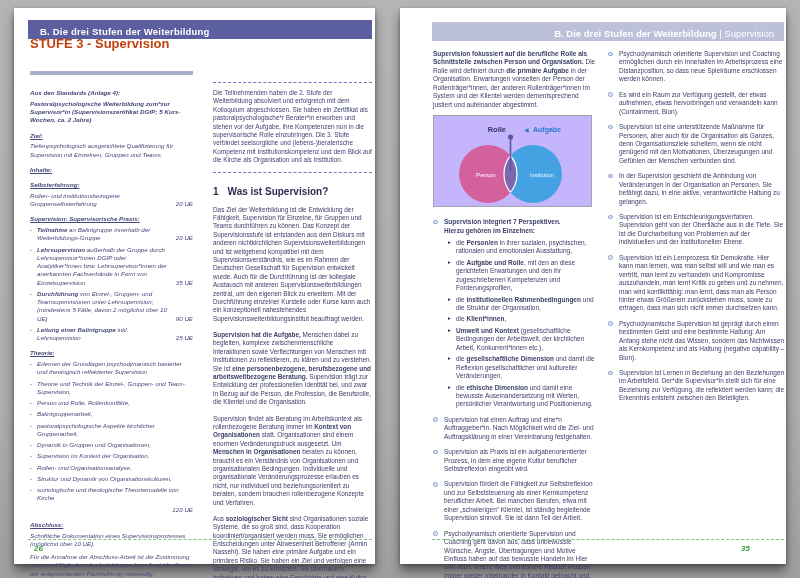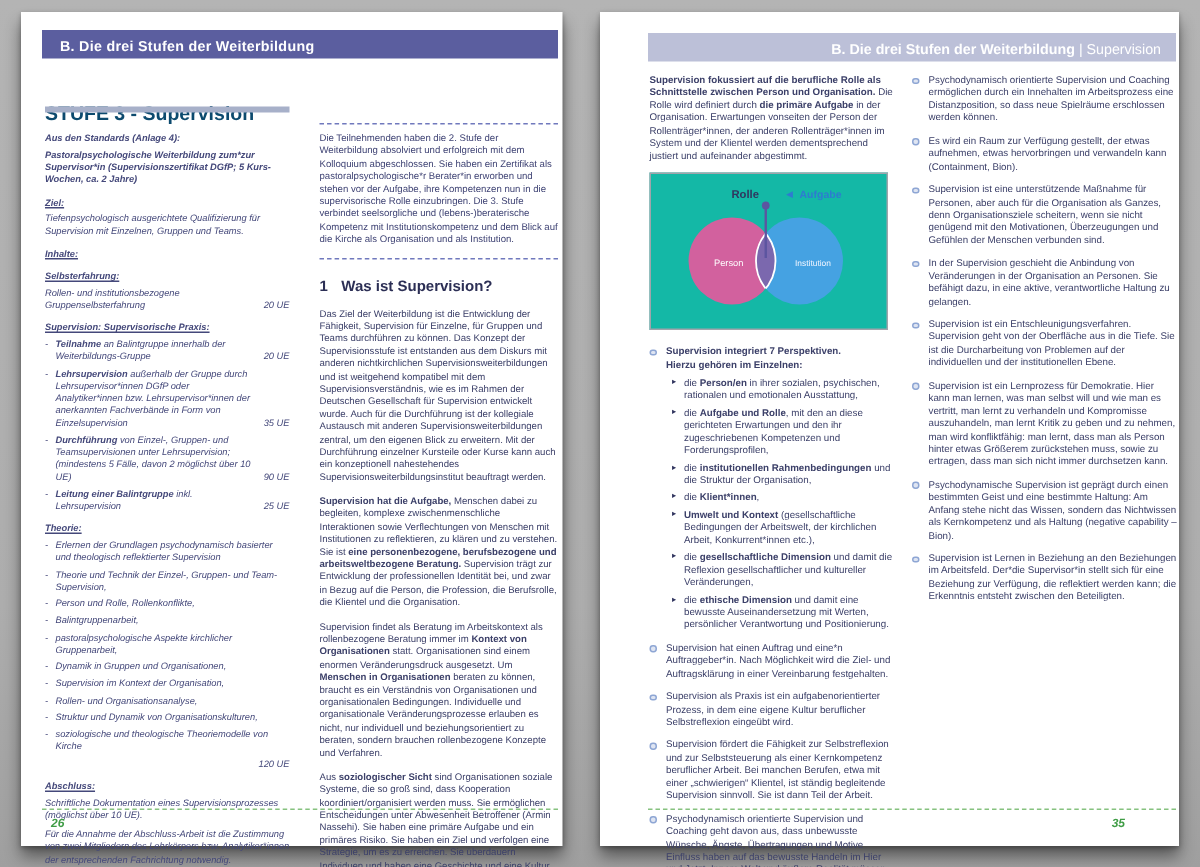--- a/index.html
+++ b/index.html
@@ -14,21 +14,21 @@
   #right-page{left:400px;width:386px;}
 
   .hbar{position:absolute;height:19px;line-height:23px;font-size:9.5px;color:#ffffff;}
   #left-hbar{left:14px;top:12px;width:344px;background:#5b5e9f;padding-left:12px;
              font-weight:bold;letter-spacing:.2px;box-sizing:border-box;}
   #right-hbar{left:32px;top:14px;width:352px;background:#bcc0d8;text-align:right;
               padding-right:10px;box-sizing:border-box;}
   #right-hbar .main{font-weight:bold;}
   #right-hbar .sub{font-weight:normal;}
 
-  #stufe-title{position:absolute;left:16px;top:60px;font-size:13px;font-weight:bold;color:#0c4a6e;}
+  #stufe-title{position:absolute;left:16px;top:28px;font-size:13px;font-weight:bold;color:#c2410c;}
   #stufe-rule{position:absolute;left:16px;top:63px;width:163px;height:3.5px;background:#a7b0c9;}
 
   .col{position:absolute;color:#3c4069;}
   #l-col1{left:16px;top:74px;width:163px;font-style:italic;font-size:6.2px;line-height:1.33;color:#44487a;}
   #l-col2{left:199px;top:74px;width:159px;font-size:6.4px;line-height:1.31;}
   #r-col1{left:33px;top:42px;width:163px;font-size:6.5px;line-height:1.3;}
   #r-col2{left:208px;top:42px;width:177px;font-size:6.5px;line-height:1.3;}
 
   .b{font-weight:bold;}
   .label{font-weight:bold;margin:7px 0 2.5px;}
@@ -47,22 +47,22 @@
   .sechead .num{margin-right:9px;}
 
   ul.blist{list-style:none;margin:0;padding:0;}
   ul.blist>li{position:relative;padding-left:11px;margin-bottom:7px;}
   .bmark{position:absolute;left:0;top:1.5px;width:4.6px;height:4.6px;border-radius:50%;
          background:#dfe5f2;border:1px solid #8ea6d4;box-sizing:border-box;}
   ul.sublist{list-style:none;margin:4px 0 0;padding:0 0 0 4px;}
   ul.sublist>li{position:relative;padding-left:8px;margin-bottom:3px;}
   .smark{position:absolute;left:0;top:0;font-size:5.5px;color:#31355f;}
 
-  #venn-box{width:159px;height:105px;border:1px solid #a0a4ab;margin:6px 0 11px;
-            box-sizing:border-box;background:#14b8a6;}
+  #venn-box{width:159px;height:92px;border:1px solid #a0a4ab;margin:6px 0 11px;
+            box-sizing:border-box;background:#c4b5fd;}
   .footer-line{position:absolute;top:531px;border-top:1px dashed #86c27f;}
   #left-fline{left:14px;width:344px;}
   #right-fline{left:32px;width:352px;}
   .pagenum{position:absolute;top:536px;font-size:8px;font-weight:bold;font-style:italic;color:#3f9c45;}
   #left-pnum{left:20px;}
   #right-pnum{right:36px;}
 </style>
 </head>
 <body>
 

